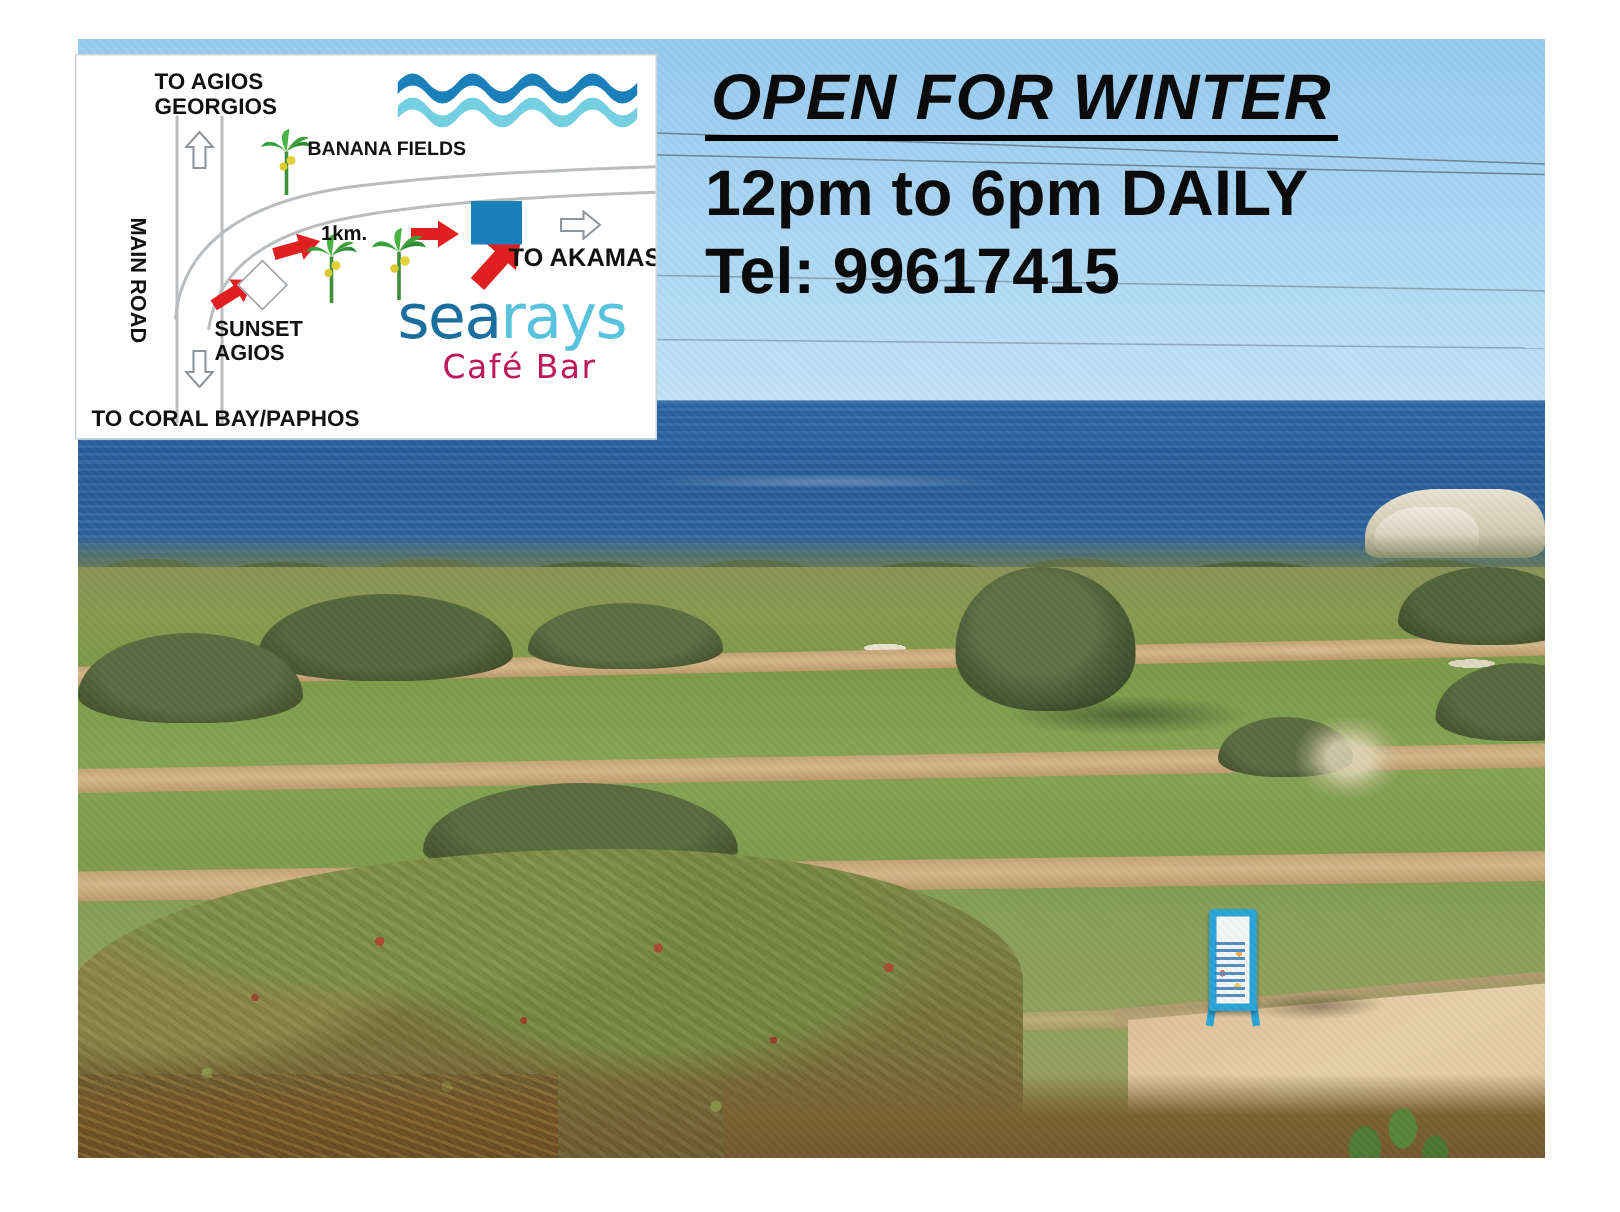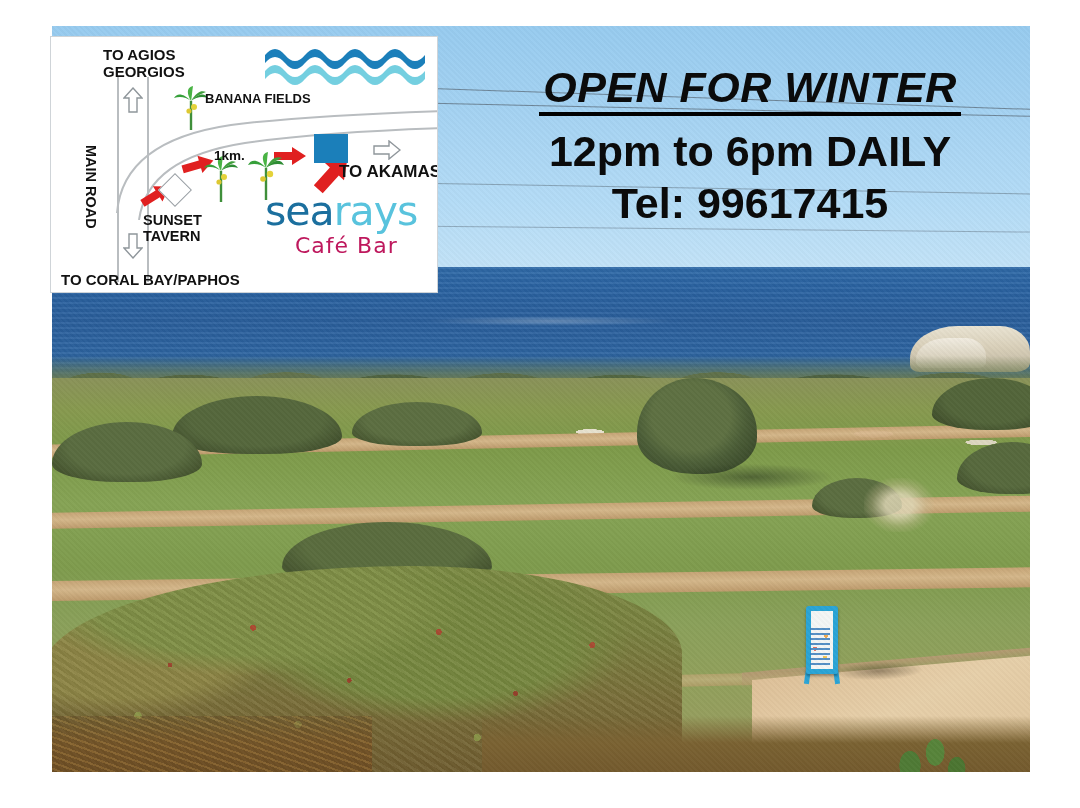--- a/index.html
+++ b/index.html
@@ -155,22 +155,22 @@
       radial-gradient(ellipse 16px 22px at 20% 60%,#4f7a35 0 65%,transparent 68%),
       radial-gradient(ellipse 14px 20px at 48% 40%,#57843a 0 65%,transparent 68%),
       radial-gradient(ellipse 13px 18px at 72% 65%,#4b7531 0 65%,transparent 68%);}
 
   
   .grain{position:absolute;left:0;top:0;width:100%;height:100%;
     background:repeating-linear-gradient(45deg,rgba(255,255,255,.018) 0 2px,rgba(0,0,0,.018) 2px 4px);
     pointer-events:none;}
 
   
-  #notice{position:absolute;left:470px;top:44px;width:560px;text-align:center;
-    color:#0b0b0b;margin-top:22px;}
+  #notice{position:absolute;left:470px;top:44px;width:560px;
+    color:#0b0b0b;}
   #notice .headline{
     font-style:italic;font-weight:bold;font-size:43px;line-height:1.0;
     letter-spacing:.5px;display:inline-block;
     border-bottom:4px solid #000;padding:0 4px 3px 4px;}
   #notice .line{font-weight:bold;font-size:43px;line-height:1.22;letter-spacing:0px;}
   #notice .line.l1{margin-top:9px;}
 
   
   #map{position:absolute;left:50px;top:36px;width:388px;height:257px;
     background:#ffffff;border:1px solid #cfd4d8;box-sizing:border-box;overflow:hidden;}
@@ -394,21 +394,21 @@
     <div class="m-txt m-agios">
       <div>TO AGIOS</div>
       <div>GEORGIOS</div>
     </div>
     <div class="m-txt m-banana">BANANA FIELDS</div>
     <div class="m-txt m-1km">1km.</div>
     <div class="m-txt m-akamas">TO AKAMAS</div>
     <div class="m-txt m-mainroad">MAIN ROAD</div>
     <div class="m-txt m-sunset">
       <div>SUNSET</div>
-      <div>TAVERN</div>
+      <div>AGIOS</div>
     </div>
     <div class="m-txt m-coral">TO CORAL BAY/PAPHOS</div>
 
     <div class="logo">
       <div class="logo-main"><span>sea</span><span class="lt">rays</span></div>
       <div class="logo-sub">Café Bar</div>
     </div>
 
   </div>
 </div>

